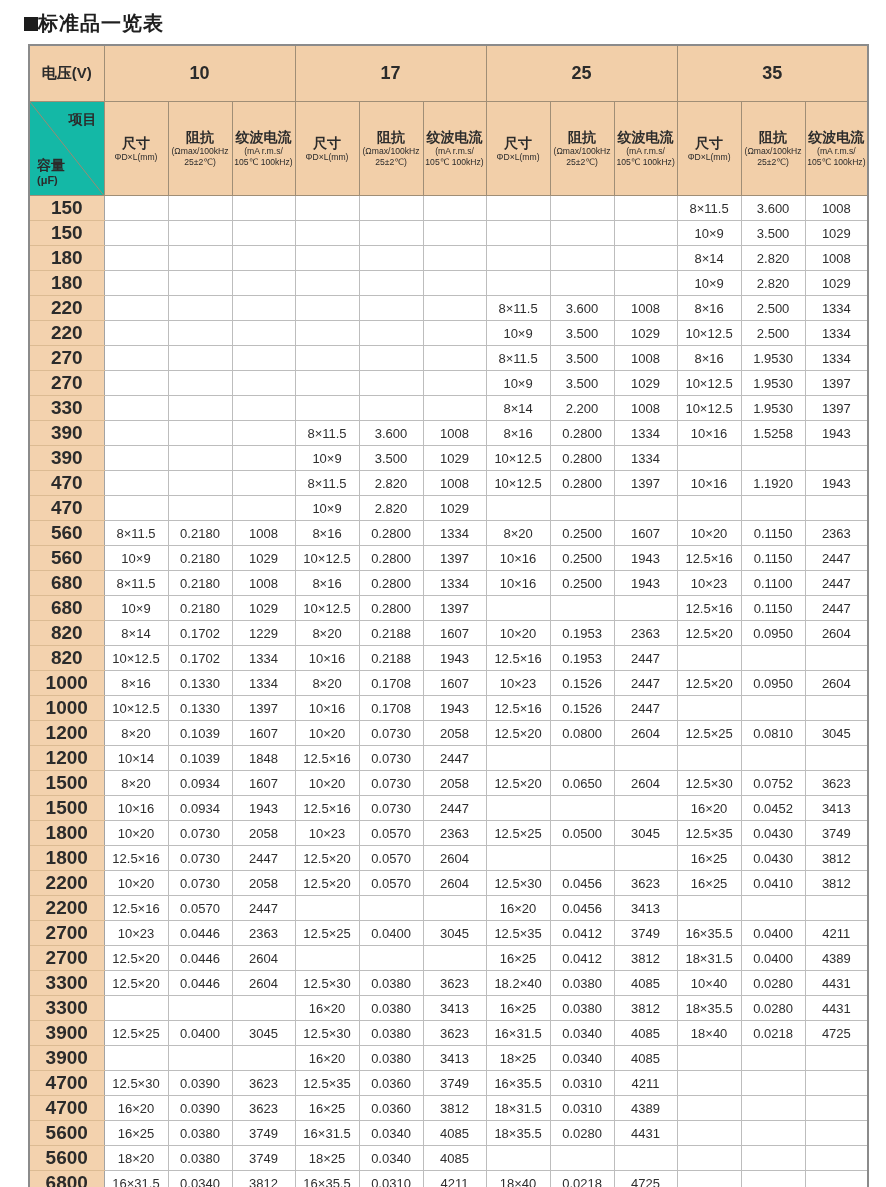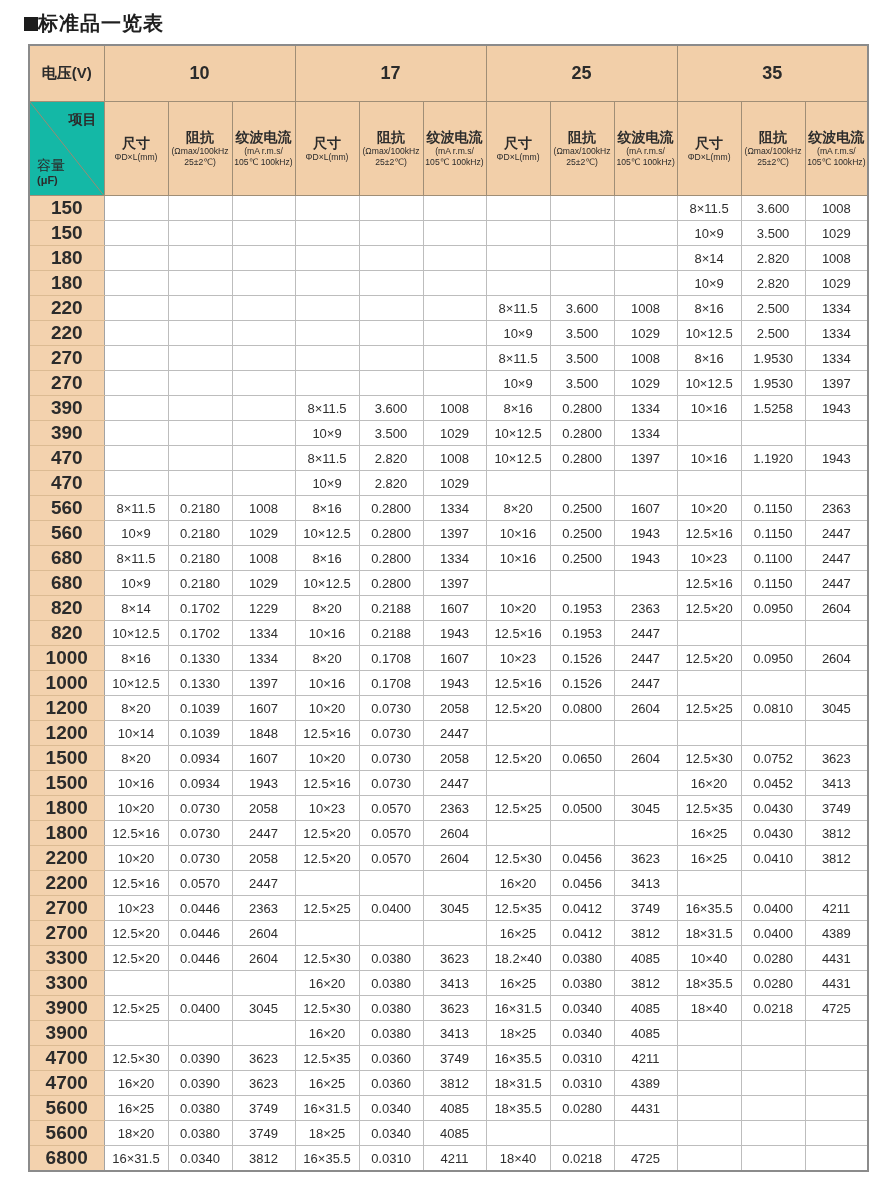--- a/index.html
+++ b/index.html
@@ -23,21 +23,21 @@
   tr.voltage-row .vnum{font-size:18px;font-weight:bold;margin-left:12px;}
   tr.voltage-row .vlabel{font-size:15px;font-weight:bold;}
   tr.colhead-row th{height:93px;}
   .h-main{font-size:14px;font-weight:bold;line-height:17px;}
   .h-sub{font-size:8.6px;font-weight:normal;line-height:11px;color:#2b2b2b;}
   
   th.corner{position:relative;background:#14b8a6;}
   th.corner svg{position:absolute;left:0;top:0;width:100%;height:100%;}
   .c-top{position:absolute;top:9px;right:7px;font-size:14px;font-weight:bold;}
   .c-bot{position:absolute;bottom:7px;left:7px;text-align:left;line-height:15px;}
-  .c-bot .cb-main{font-size:14px;font-weight:normal;display:block;}
+  .c-bot .cb-main{font-size:14px;font-weight:bold;display:block;}
   .c-bot .cb-unit{font-size:11px;font-weight:bold;display:block;}
   
   tbody th{
     background:#f3d2ae;font-weight:bold;font-size:19px;height:24px;
     border-top:1px solid #ec4899;border-bottom:1px solid #dcbb93;
     border-right:1px solid #a3a3a3;
   }
   tbody td{
     background:#ffffff;text-align:center;font-size:13px;height:24px;
     border:1px solid #bdbdbd;color:#2e2e2e;
@@ -264,20 +264,35 @@
         <td></td>
         <td></td>
         <td>10×9</td>
         <td>3.500</td>
         <td>1029</td>
         <td>10×12.5</td>
         <td>1.9530</td>
         <td>1397</td>
       </tr>
       <tr>
+        <th>330</th>
+        <td></td>
+        <td></td>
+        <td></td>
+        <td></td>
+        <td></td>
+        <td></td>
+        <td>8×14</td>
+        <td>2.200</td>
+        <td>1008</td>
+        <td>10×12.5</td>
+        <td>1.9530</td>
+        <td>1397</td>
+      </tr>
+      <tr>
         <th>390</th>
         <td></td>
         <td></td>
         <td></td>
         <td>8×11.5</td>
         <td>3.600</td>
         <td>1008</td>
         <td>8×16</td>
         <td>0.2800</td>
         <td>1334</td>

